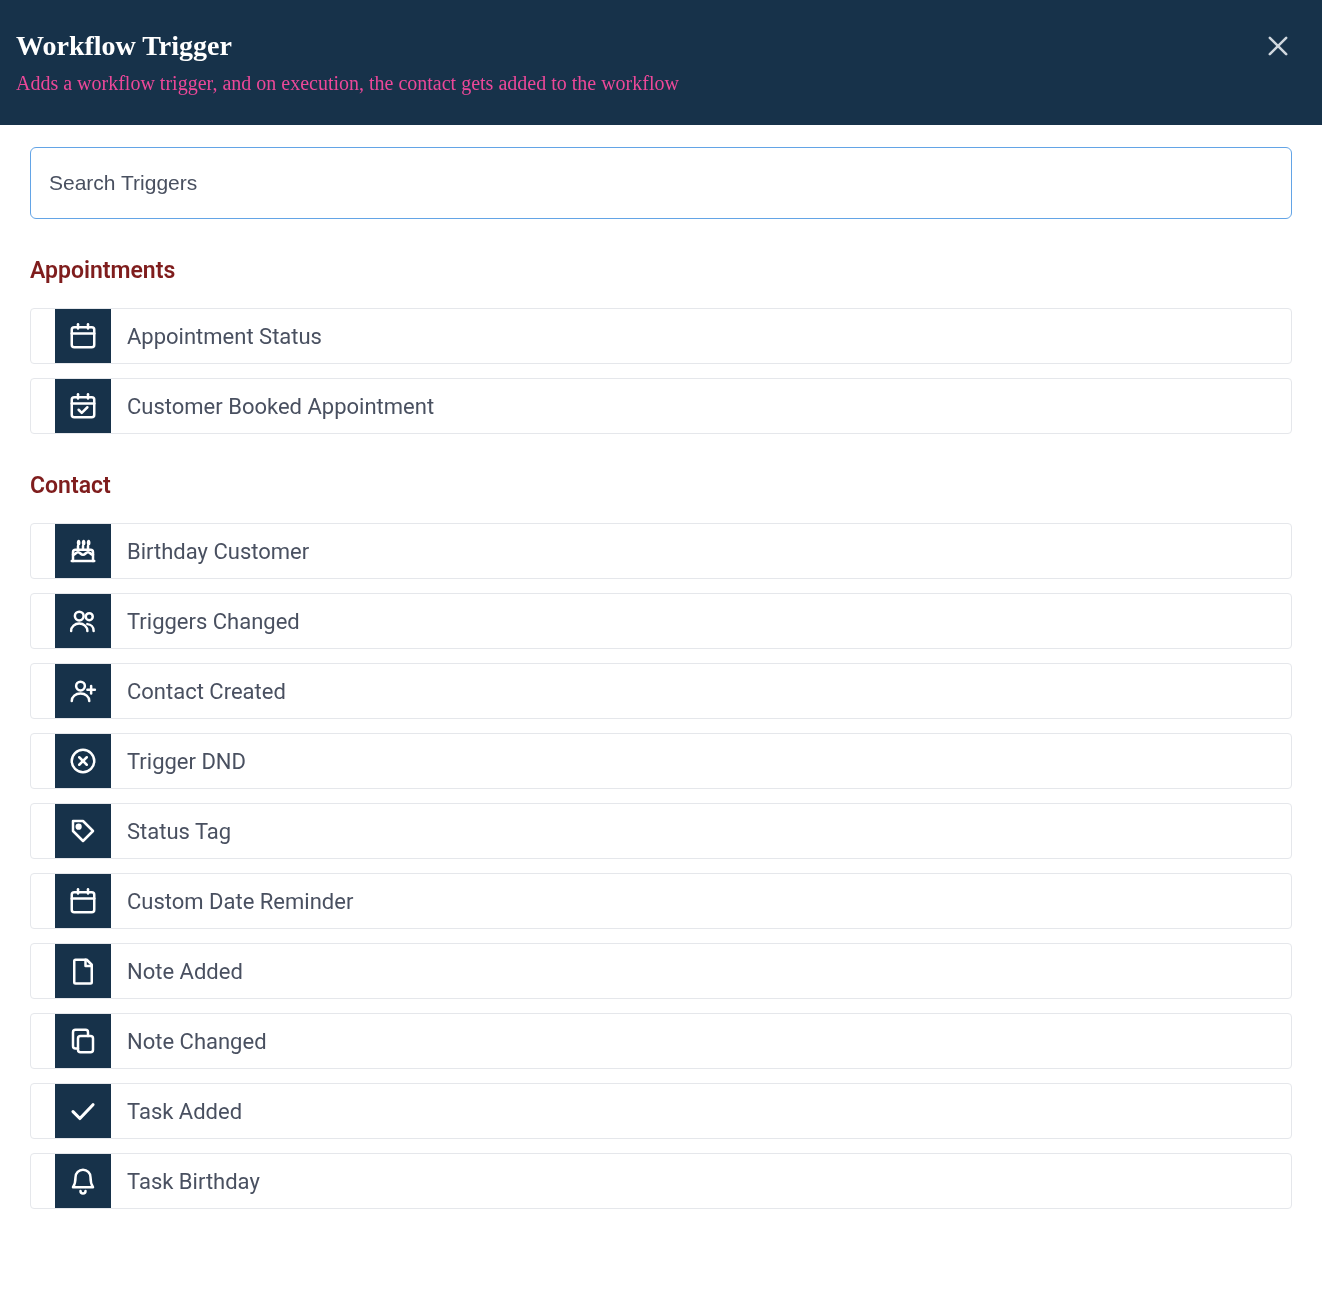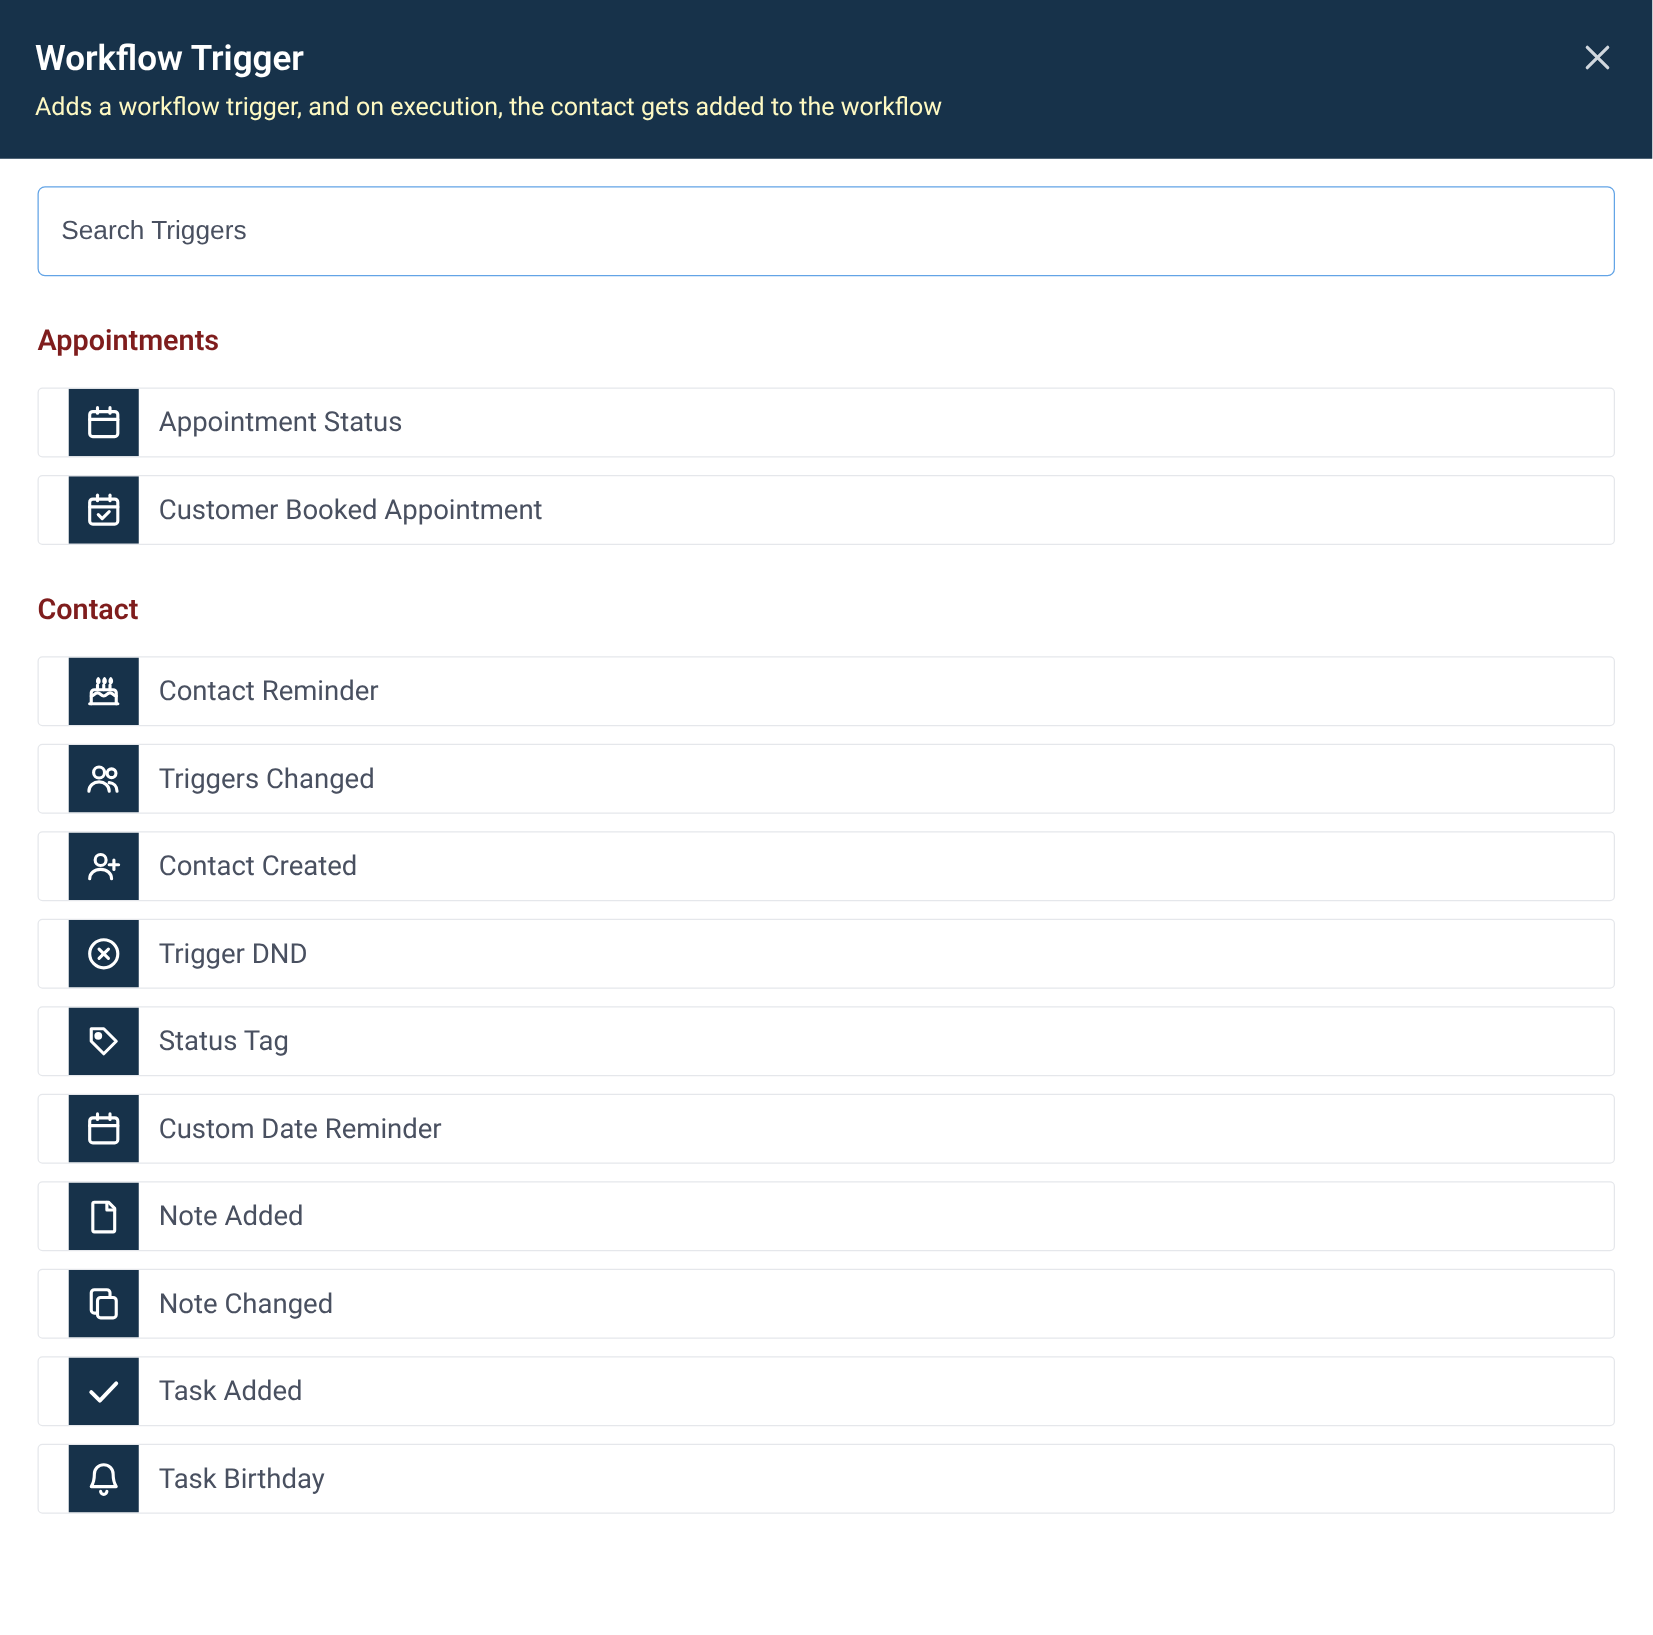--- a/index.html
+++ b/index.html
@@ -4,31 +4,32 @@
   <style>
     * { box-sizing: border-box; margin: 0; padding: 0; }
     body {
       font-family: -apple-system, BlinkMacSystemFont, "Segoe UI", Roboto, "Helvetica Neue", Arial, sans-serif;
       background: #fff;
       width: 1322px;
       color: #1f2937;
     }
     .header {
       background: #17324a;
-      padding: 30px 30px 30px 28px;
+      padding: 30px 30px 30px 16px;
       position: relative;
+      font-family: Liberation Serif, serif;
     }
     .header-title {
       color: #fff;
       font-size: 28px;
       font-weight: 600;
       margin-bottom: 10px;
     }
     .header-subtitle {
-      color: #fef9c3;
+      color: #ec4899;
       font-size: 20px;
       font-weight: 400;
     }
     .close-btn {
       position: absolute;
       top: 32px;
       right: 30px;
       width: 28px;
       height: 28px;
       cursor: pointer;
@@ -141,21 +142,21 @@
           <path d="M4 20v-7a2 2 0 012-2h12a2 2 0 012 2v7"></path>
           <path d="M4 15c2 0 2-2 4-2s2 2 4 2 2-2 4-2 2 2 4 2"></path>
           <path d="M8 11V8"></path>
           <path d="M12 11V8"></path>
           <path d="M16 11V8"></path>
           <path d="M8 5.5c0-1 .5-1.5.5-1.5s.5.5.5 1.5-.5 1-.5 1-.5 0-.5-1z" fill="currentColor"></path>
           <path d="M12 5.5c0-1 .5-1.5.5-1.5s.5.5.5 1.5-.5 1-.5 1-.5 0-.5-1z" fill="currentColor"></path>
           <path d="M16 5.5c0-1 .5-1.5.5-1.5s.5.5.5 1.5-.5 1-.5 1-.5 0-.5-1z" fill="currentColor"></path>
         </svg>
     </div>
-    <div class="trigger-label">Contact Reminder</div>
+    <div class="trigger-label">Birthday Customer</div>
   </div>
 
   <div class="trigger-item">
     <div class="trigger-icon">
       <svg viewBox="0 0 24 24" fill="none" stroke="currentColor" stroke-width="2" stroke-linecap="round" stroke-linejoin="round">
           <circle cx="9" cy="8" r="3.5"></circle>
           <path d="M2.5 20c0-3.5 3-6 6.5-6s6.5 2.5 6.5 6"></path>
           <circle cx="17" cy="8.5" r="2.8"></circle>
           <path d="M15.5 14.5c2.8.2 5 2.3 5 5.5"></path>
         </svg>

